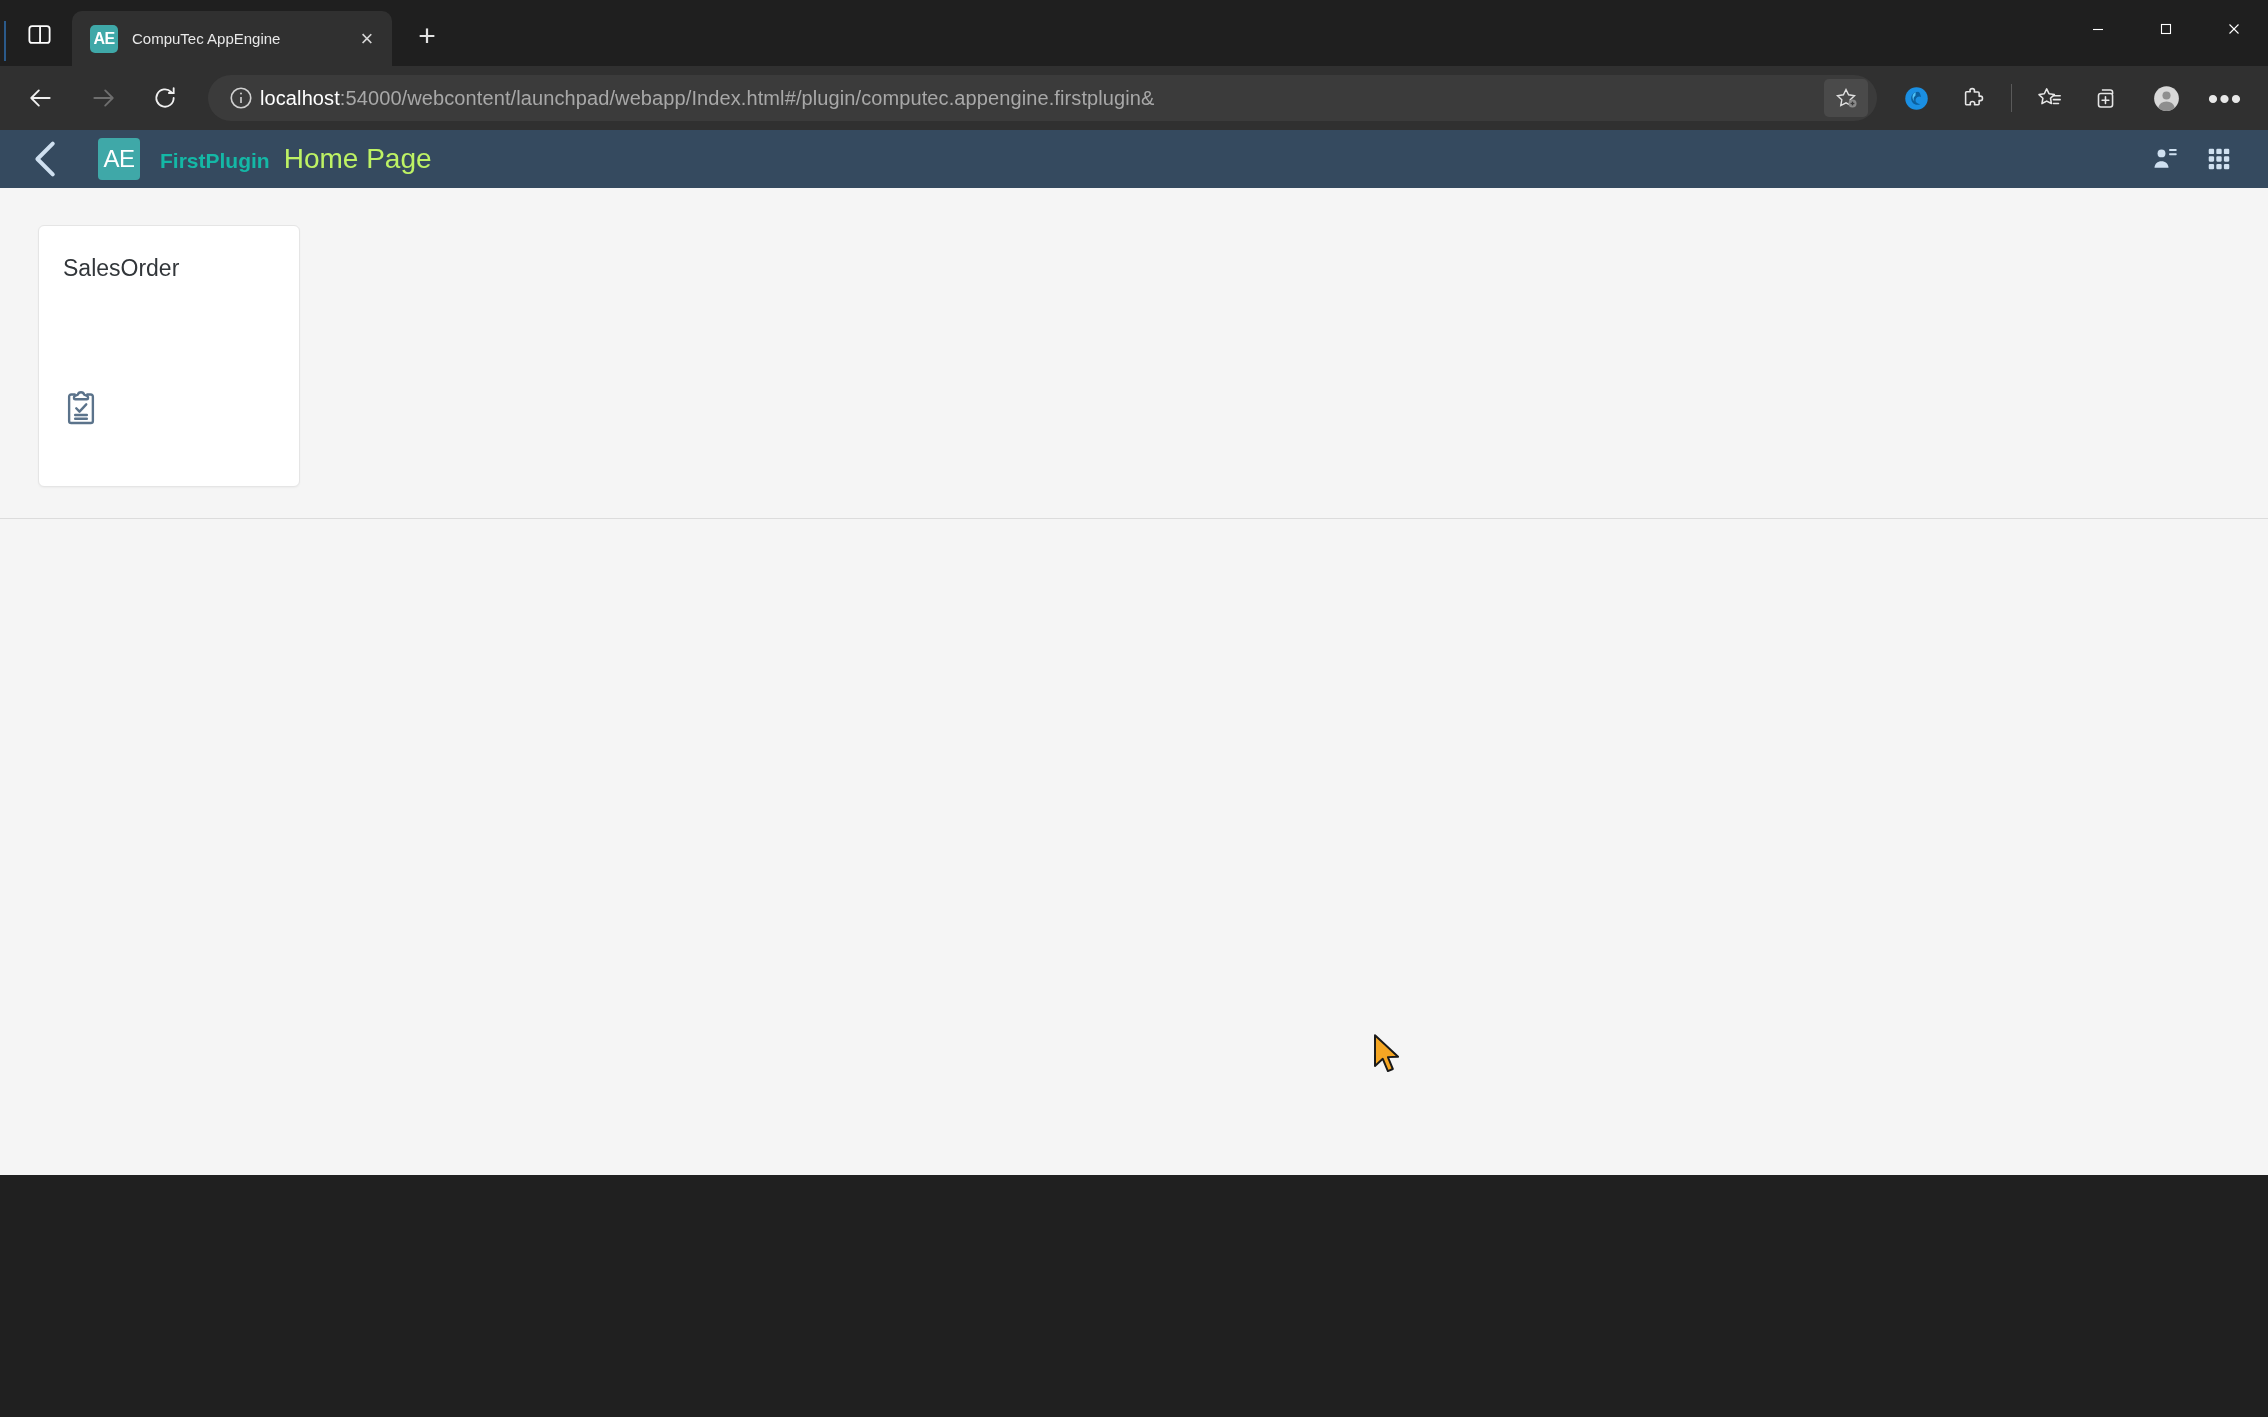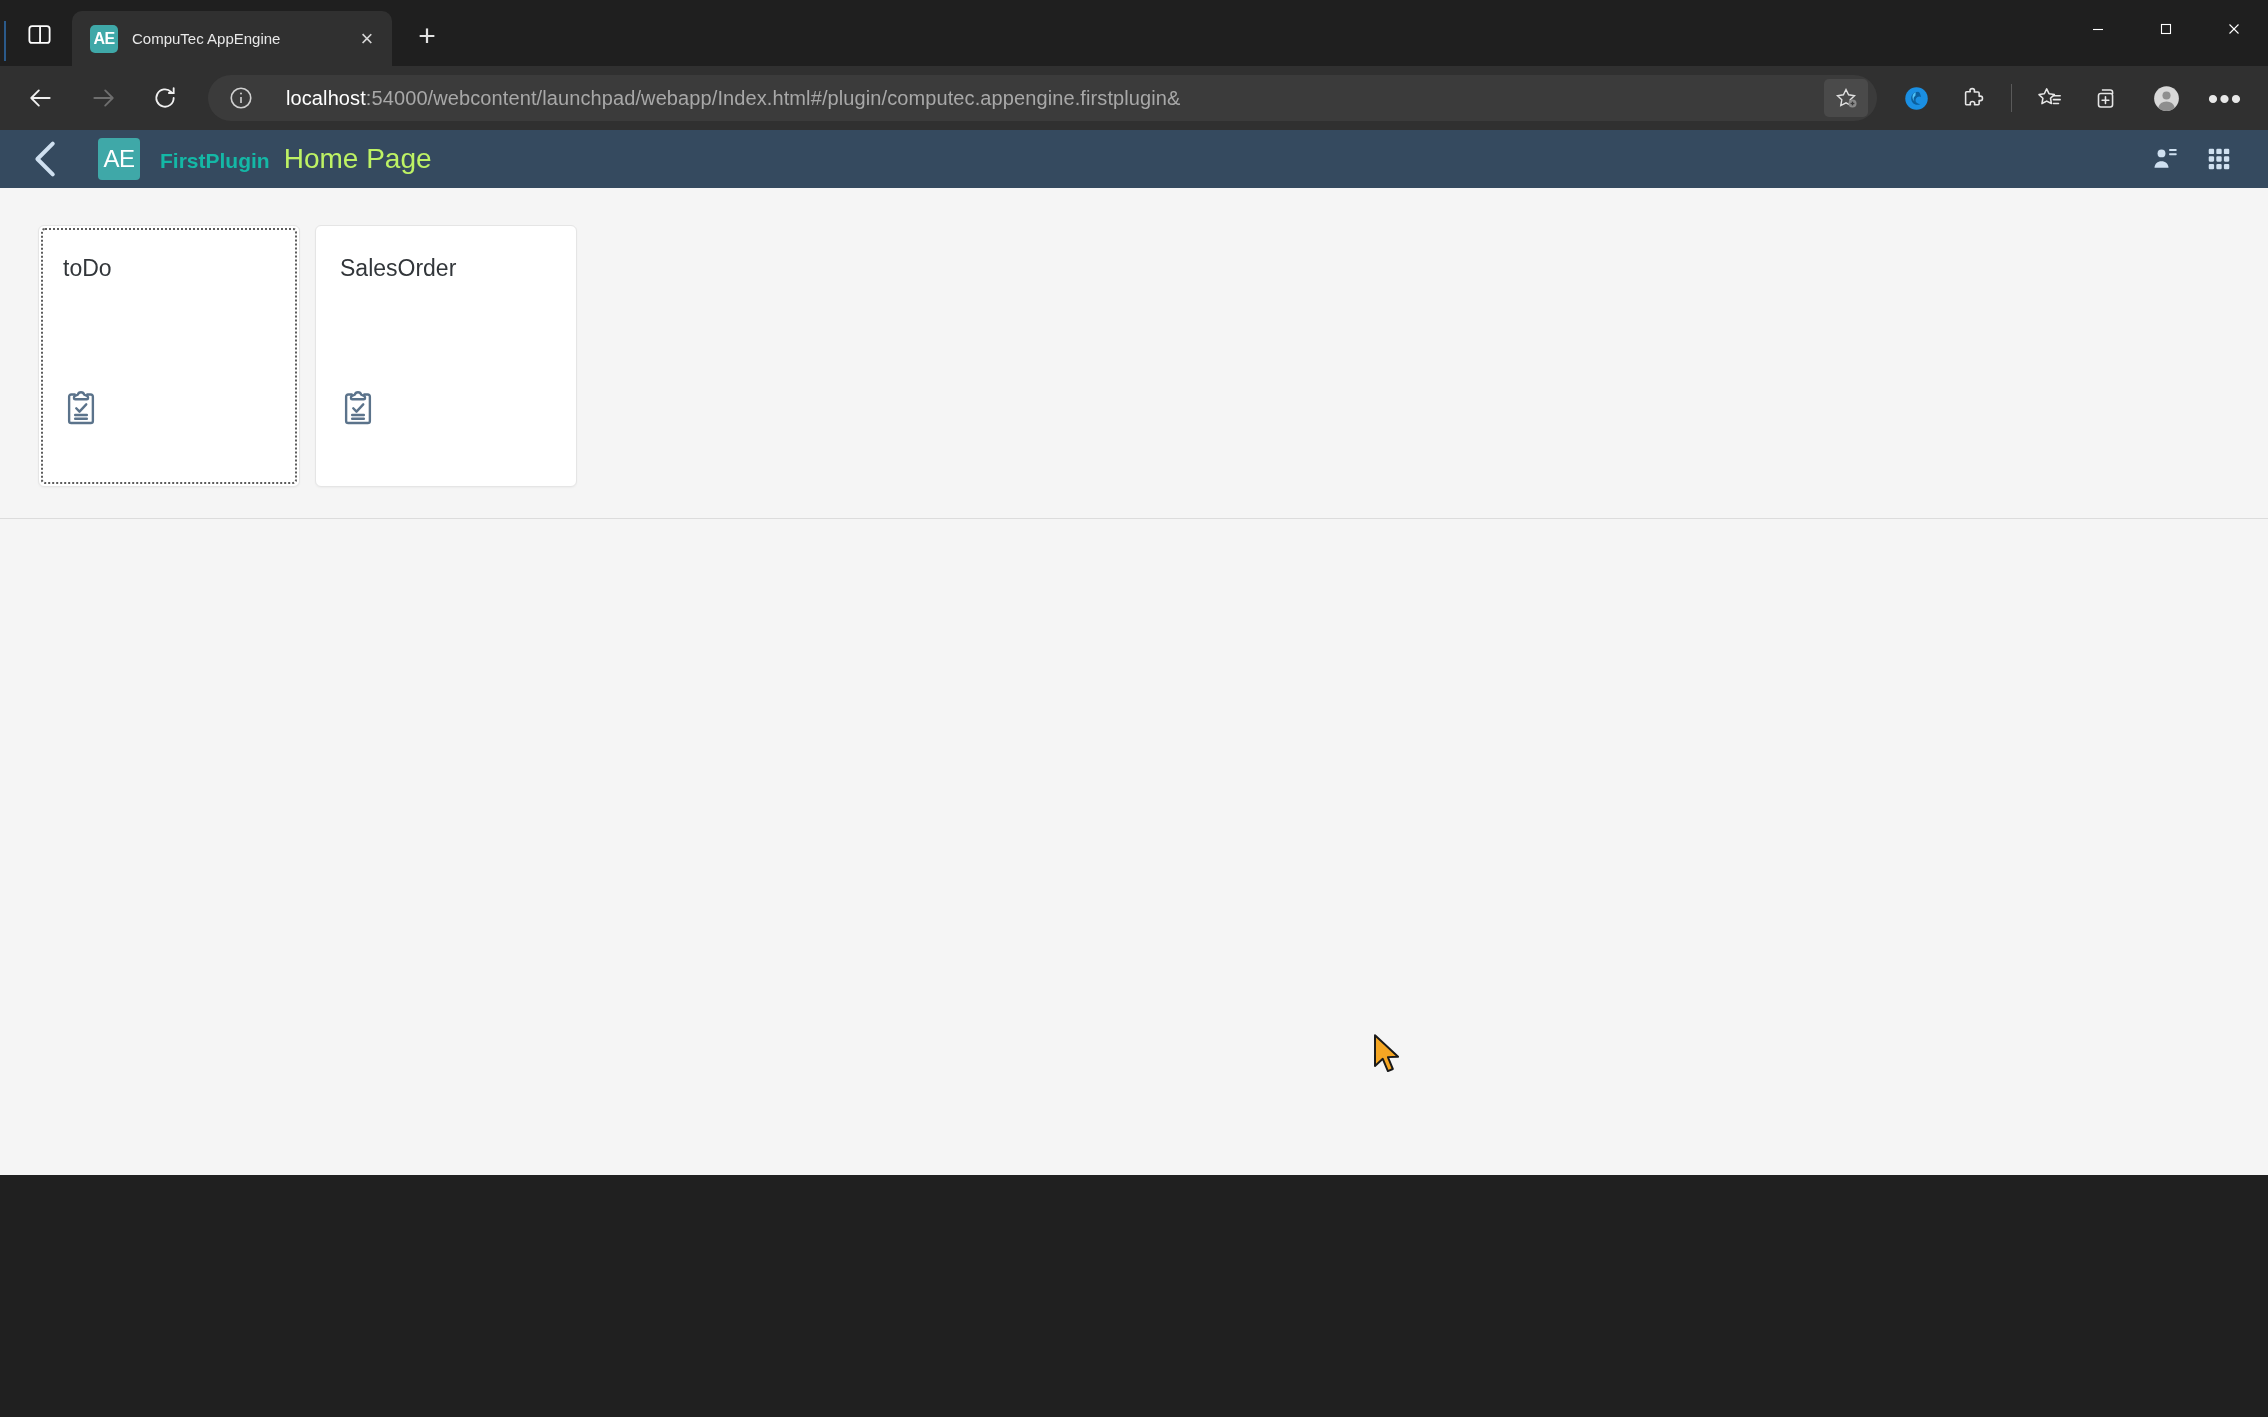--- a/index.html
+++ b/index.html
@@ -134,21 +134,21 @@
   .omnibox {
     flex: 1;
     height: 46px;
     background: #3b3b3b;
     border-radius: 23px;
     display: flex;
     align-items: center;
     padding: 0 6px 0 20px;
     margin-left: 12px;
     margin-right: 10px;
-    gap: 32px;
+    gap: 6px;
   }
   .omnibox-info {
     width: 26px; height: 26px;
     display: flex; align-items: center; justify-content: center;
     flex: 0 0 26px;
     cursor: pointer;
   }
   .url {
     flex: 1;
     font-size: 20px;
@@ -509,32 +509,20 @@
           <rect x="9.7" y="16.2" width="4.6" height="4.6" rx="1"></rect>
           <rect x="16.2" y="16.2" width="4.6" height="4.6" rx="1"></rect>
         </svg>
       </div>
     </div>
 
     <div class="lp-body">
 
       <div class="tile-grid">
 
-        <div class="tile focused">
-          <div class="tile-title">toDo</div>
-          <div class="tile-icon">
-            <svg viewBox="0 0 32 32" fill="none" stroke="#5b738b" stroke-width="1.9" stroke-linecap="round" stroke-linejoin="round">
-              <path d="M11 5.2H8.2A1.7 1.7 0 0 0 6.5 7v19.3c0 .9.8 1.7 1.7 1.7h15.6c.9 0 1.7-.8 1.7-1.7V7a1.7 1.7 0 0 0-1.7-1.8H21"></path>
-              <path d="M13.4 5.4a2.7 2.7 0 0 1 5.2 0l2.2.9c.5.2.8.7.8 1.2v.6c0 .5-.4.9-.9.9h-9.4a.9.9 0 0 1-.9-.9v-.6c0-.5.3-1 .8-1.2z"></path>
-              <polyline points="12.2,16.2 14.8,18.9 20.2,13.1"></polyline>
-              <line x1="11.3" y1="21.6" x2="20.7" y2="21.6"></line>
-              <line x1="11.3" y1="24.6" x2="20.7" y2="24.6"></line>
-            </svg>
-          </div>
-        </div>
 
         <div class="tile">
           <div class="tile-title">SalesOrder</div>
           <div class="tile-icon">
             <svg viewBox="0 0 32 32" fill="none" stroke="#5b738b" stroke-width="1.9" stroke-linecap="round" stroke-linejoin="round">
               <path d="M11 5.2H8.2A1.7 1.7 0 0 0 6.5 7v19.3c0 .9.8 1.7 1.7 1.7h15.6c.9 0 1.7-.8 1.7-1.7V7a1.7 1.7 0 0 0-1.7-1.8H21"></path>
               <path d="M13.4 5.4a2.7 2.7 0 0 1 5.2 0l2.2.9c.5.2.8.7.8 1.2v.6c0 .5-.4.9-.9.9h-9.4a.9.9 0 0 1-.9-.9v-.6c0-.5.3-1 .8-1.2z"></path>
               <polyline points="12.2,16.2 14.8,18.9 20.2,13.1"></polyline>
               <line x1="11.3" y1="21.6" x2="20.7" y2="21.6"></line>
               <line x1="11.3" y1="24.6" x2="20.7" y2="24.6"></line>

